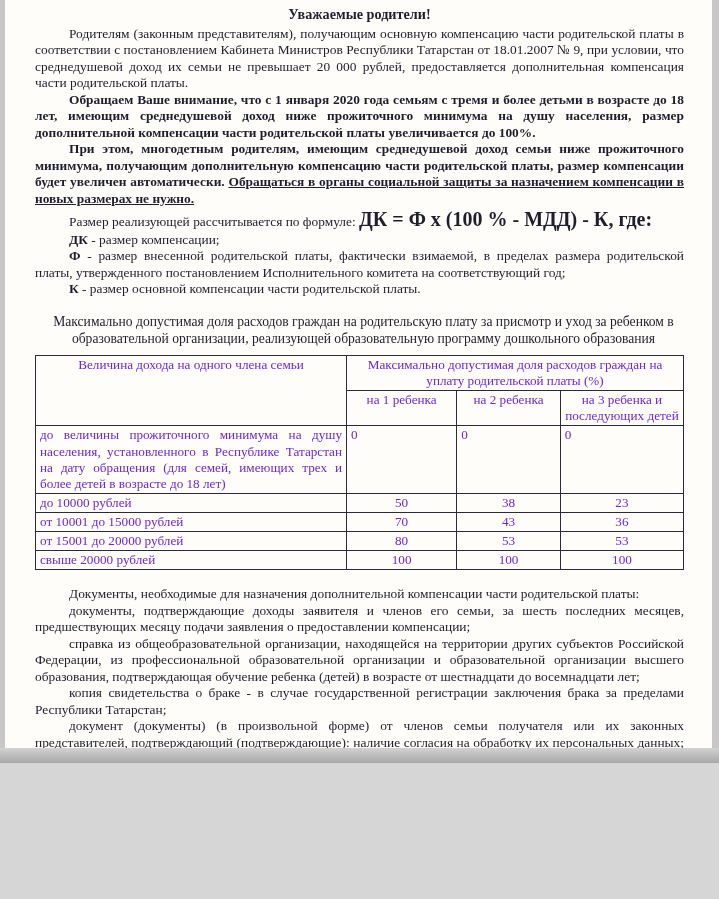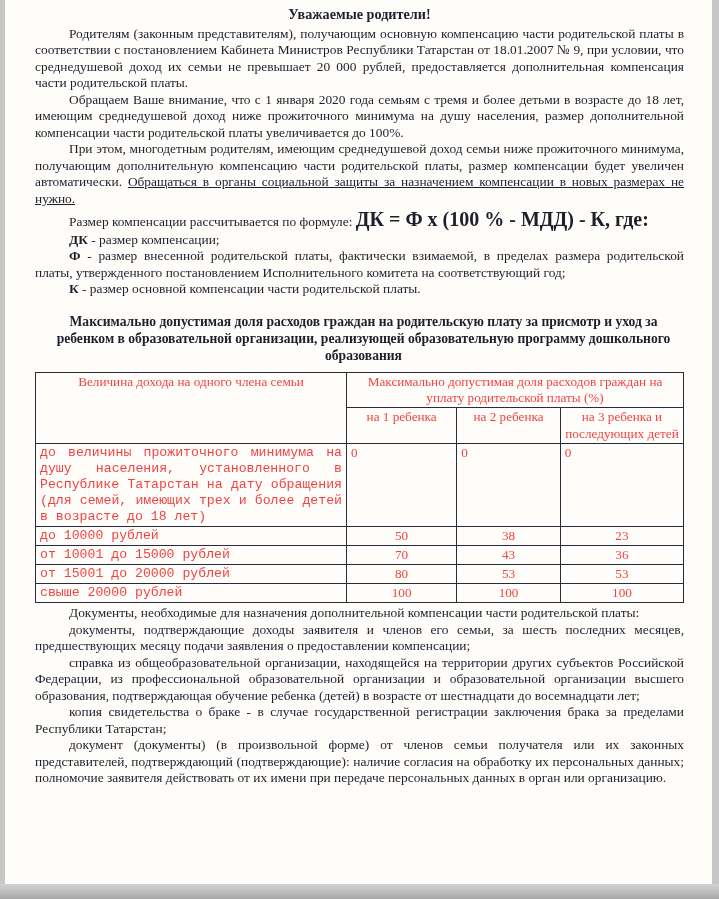--- a/index.html
+++ b/index.html
@@ -1,49 +1,49 @@
 <!DOCTYPE html>
 <html lang="ru"><head>
 <meta charset="utf-8">
 <title>Уважаемые родители!</title>
 <style>
   html,body{margin:0;padding:0;}
   body{background:#d6d6d6;font-family:"Liberation Serif","DejaVu Serif",serif;}
-  .photo{position:relative;width:719px;height:899px;margin:0 auto;background:#c7c7c7;overflow:hidden;}
+  .photo{position:relative;width:719px;height:763px;margin:0 auto;background:#c7c7c7;overflow:hidden;}
   .edge-bottom{position:absolute;left:0;right:0;bottom:0;height:15px;background:linear-gradient(#d2d2d2,#a8a8a8);}
   .page{position:absolute;top:0;left:5px;right:7px;bottom:15px;background:#fffdfa;padding:6px 28px 2px 30px;color:#1e1e2d;overflow:hidden;}
   .title{text-align:center;font-weight:bold;font-size:14.2px;margin:0 0 3px 0;}
   p.para{margin:0;text-align:justify;text-indent:34px;font-size:13.4px;line-height:1.23;}
-  .bold{font-weight:normal;}
+  .bold{font-weight:bold;}
   .underline{text-decoration:underline;}
   .formula{font-weight:bold;font-size:20px;white-space:nowrap;}
-  .table-heading{font-weight:bold;text-align:center;font-size:13.6px;line-height:1.26;margin:15px 6px 8px 14px;}
-  table.comp{width:100%;border-collapse:collapse;font-size:13.2px;line-height:1.22;color:#ef4444;margin:0 0 2px 0;table-layout:fixed;}
+  .table-heading{font-weight:normal;text-align:center;font-size:13.6px;line-height:1.26;margin:15px 6px 8px 14px;}
+  table.comp{width:100%;border-collapse:collapse;font-size:13.2px;line-height:1.22;color:#6d28d9;margin:0 0 16px 0;table-layout:fixed;}
   table.comp th,table.comp td{border:1px solid #2b2b3d;padding:1px 4px;vertical-align:top;font-weight:normal;}
   th.c,td.c{text-align:center;}
-  td.label{text-align:justify;font-family:Liberation Mono, monospace;}
+  td.label{text-align:justify;}
   td.zero{text-align:left;padding-left:8px;}
   td.num{text-align:center;vertical-align:middle;}
   col.w1{width:48%;} col.w2{width:17%;} col.w3{width:16%;} col.w4{width:19%;}
 </style>
 </head>
 <body>
 
 <div class="photo">
   <div class="page">
 
     <p class="title">Уважаемые родители!</p>
 
     <p class="para">Родителям (законным представителям), получающим основную компенсацию части родительской платы в соответствии с постановлением Кабинета Министров Республики Татарстан от 18.01.2007 № 9, при условии, что среднедушевой доход их семьи не превышает 20 000 рублей, предоставляется дополнительная компенсация части родительской платы.</p>
 
     <p class="para bold">Обращаем Ваше внимание, что с 1 января 2020 года семьям с тремя и более детьми в возрасте до 18 лет, имеющим среднедушевой доход ниже прожиточного минимума на душу населения, размер дополнительной компенсации части родительской платы увеличивается до 100%.</p>
 
     <p class="para bold"><span>При этом, многодетным родителям, имеющим среднедушевой доход семьи ниже прожиточного минимума, получающим дополнительную компенсацию части родительской платы, размер компенсации будет увеличен автоматически. </span><span class="underline">Обращаться в органы социальной защиты за назначением компенсации в новых размерах не нужно.</span></p>
 
-    <p class="para"><span>Размер компенсации рассчитывается по формуле: </span><span class="formula">ДК = Ф х (100 % - МДД) - К, где:</span></p>
+    <p class="para"><span>Размер реализующей рассчитывается по формуле: </span><span class="formula">ДК = Ф х (100 % - МДД) - К, где:</span></p>
 
     <p class="para"><b>ДК</b><span> - размер компенсации;</span></p>
 
     <p class="para"><b>Ф</b><span> - размер внесенной родительской платы, фактически взимаемой, в пределах размера родительской платы, утвержденного постановлением Исполнительного комитета на соответствующий год;</span></p>
 
 
     <p class="para"><b>К</b><span> - размер основной компенсации части родительской платы.</span></p>
 
     <p class="table-heading">Максимально допустимая доля расходов граждан на родительскую плату за присмотр и уход за ребенком в образовательной организации, реализующей образовательную программу дошкольного образования</p>
 

